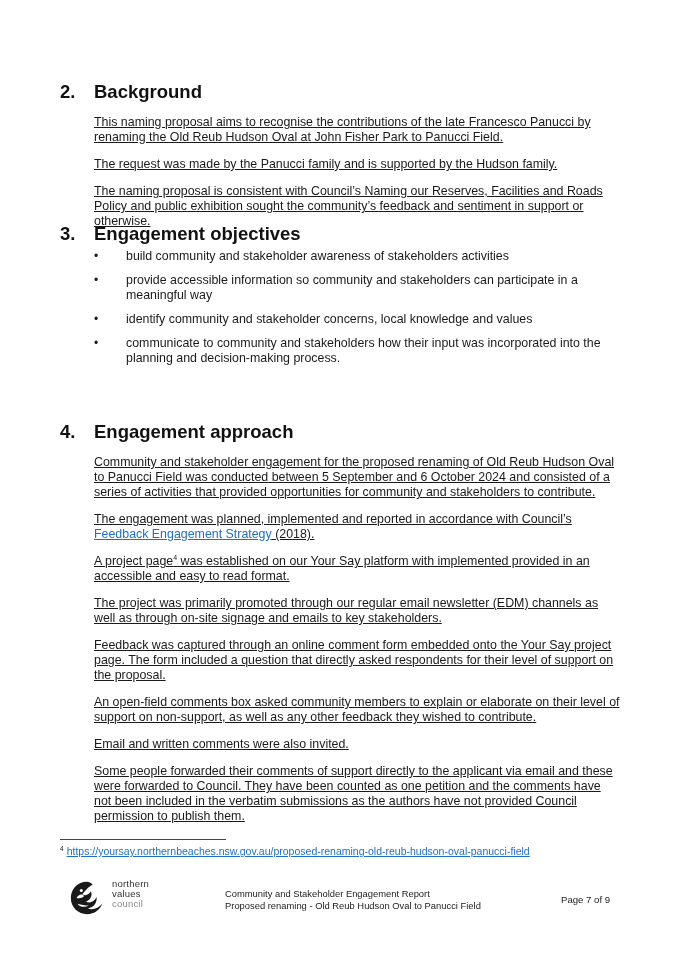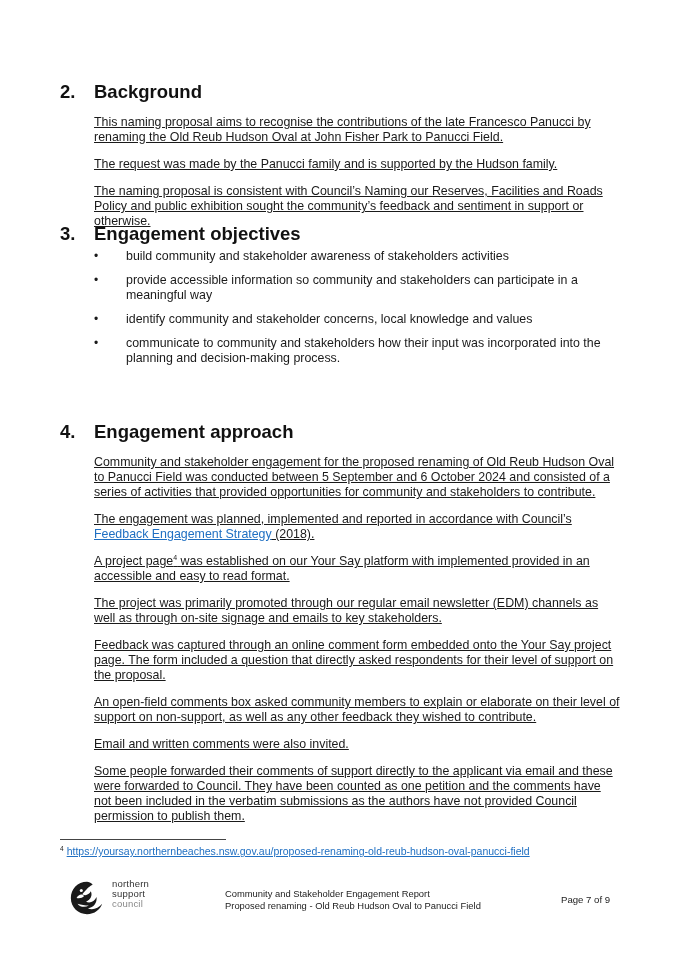--- a/index.html
+++ b/index.html
@@ -98,21 +98,21 @@
 
   <div class="footer-logo">
     <svg class="logo-mark" viewBox="0 0 40 40">
       <path d="M20 3 C10 3 3 11 3 20 C3 30 11 37 20 37 C28 37 34 32 36 26 C32 31 26 33 21 31 C27 30 31 25 30 19 C28 24 23 26 19 24 C24 22 26 17 24 13 C22 17 18 18 15 16 C18 13 21 8 26 6 C24 4 22 3 20 3 Z" fill="#1a1a1a"></path>
       <path d="M9 20 C11 16 15 15 17 18 C15 20 12 21 9 20 Z" fill="#fff"></path>
       <path d="M10 26 C14 27 18 28 22 28 C18 30 13 30 10 26 Z" fill="#fff"></path>
       <circle cx="14" cy="12" r="1.6" fill="#fff"></circle>
     </svg>
     <div class="logo-text">
       <div>northern</div>
-      <div>support</div>
+      <div>values</div>
       <div class="light">council</div>
     </div>
   </div>
   <div class="footer-center">
     <div>Community and Stakeholder Engagement Report</div>
     <div>Proposed renaming - Old Reub Hudson Oval to Panucci Field</div>
   </div>
   <div class="footer-page">Page 7 of 9</div>
 
 </div>

